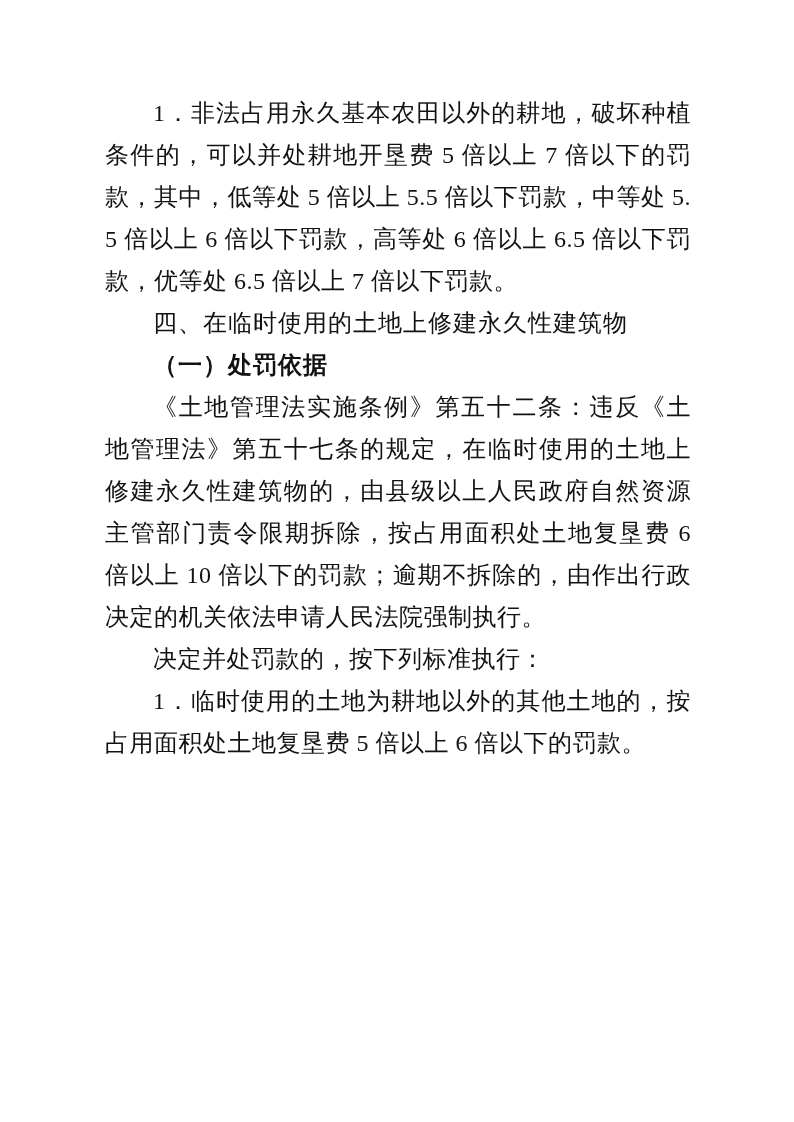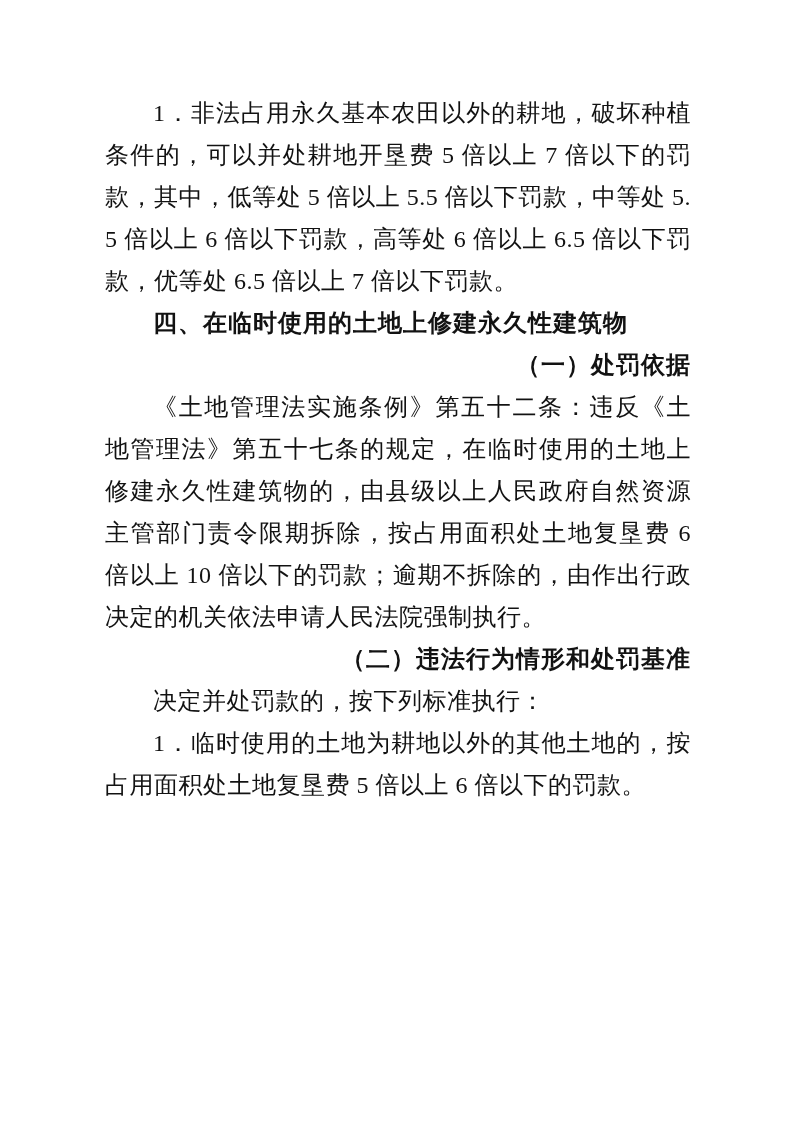--- a/index.html
+++ b/index.html
@@ -29,28 +29,28 @@
     font-size: 24px;
     line-height: 42px;
     text-align: justify;
     text-justify: inter-character;
     text-indent: 2em;
     letter-spacing: 0.5px;
     word-break: break-all;
   }
   .content p.h1 {
     font-family: "Liberation Sans", sans-serif;
-    font-weight: bold;
+    font-weight: normal;
     text-align: left;
     letter-spacing: 1px;
   }
   .content p.h2 {
     font-family: "Liberation Serif", serif;
     font-weight: bold;
-    text-align: right;
+    text-align: left;
     letter-spacing: 1px;
   }
   .footer {
     position: absolute;
     left: 0;
     top: 994px;
     width: 100%;
     text-align: center;
     font-size: 17px;
     line-height: 20px;
@@ -60,19 +60,18 @@
 </style>
 </head>
 <body>
 
 <div class="page">
   <div class="content">
     <p class="body">1．非法占用永久基本农田以外的耕地，破坏种植条件的，可以并处耕地开垦费 5 倍以上 7 倍以下的罚款，其中，低等处 5 倍以上 5.5 倍以下罚款，中等处 5.5 倍以上 6 倍以下罚款，高等处 6 倍以上 6.5 倍以下罚款，优等处 6.5 倍以上 7 倍以下罚款。</p>
     <p class="h1">四、在临时使用的土地上修建永久性建筑物</p>
     <p class="h2">（一）处罚依据</p>
     <p class="body">《土地管理法实施条例》第五十二条：违反《土地管理法》第五十七条的规定，在临时使用的土地上修建永久性建筑物的，由县级以上人民政府自然资源主管部门责令限期拆除，按占用面积处土地复垦费 6 倍以上 10 倍以下的罚款；逾期不拆除的，由作出行政决定的机关依法申请人民法院强制执行。</p>
-    <p class="h2">（二）违法行为情形和处罚基准</p>
     <p class="body">决定并处罚款的，按下列标准执行：</p>
     <p class="body">1．临时使用的土地为耕地以外的其他土地的，按占用面积处土地复垦费 5 倍以上 6 倍以下的罚款。</p>
   </div>
 
   <div class="footer">12</div>
 </div>
 
 </body></html>

